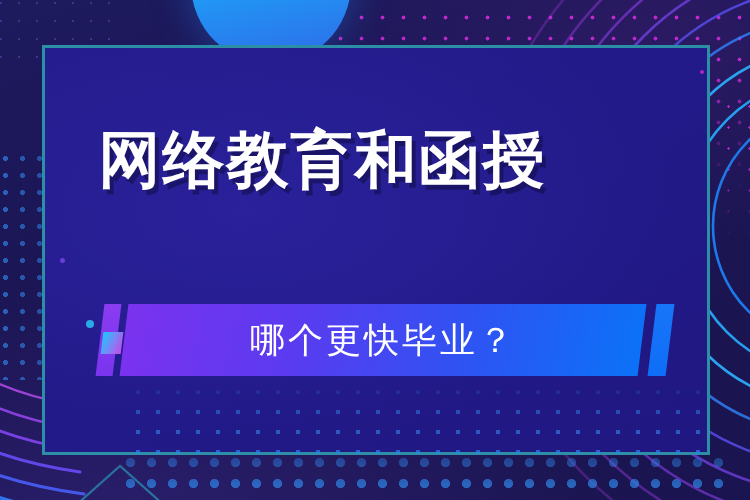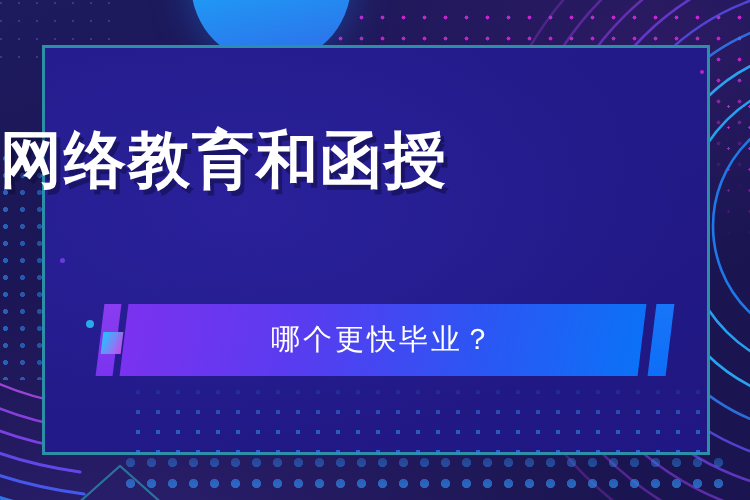--- a/index.html
+++ b/index.html
@@ -156,21 +156,21 @@
       radial-gradient(95% 80% at 30% 40%, #2a219b 0%, rgba(42,33,155,0) 70%),
       linear-gradient(150deg, #241c8c 0%, #221a88 50%, #201782 100%);
   }
 
   
   .title-wrap {
     position: absolute;
     left: 0;
     top: 124px;
     width: 645px;
-    text-align: left;
+    text-align: center;
     pointer-events: none;
   }
   .title-line {
     color: #ffffff;
     font-weight: 700;
     font-size: 62px;
     line-height: 72px;
     letter-spacing: 2px;
     text-shadow: 4px 5px 0 rgba(12,8,52,.45);
     white-space: nowrap;
@@ -214,21 +214,21 @@
     transform: skewX(-7deg);
   }
   .banner-text {
     position: absolute;
     left: 28px; top: 2px;
     width: 518px; height: 72px;
     display: flex;
     align-items: center;
     justify-content: center;
     color: #ffffff;
-    font-size: 29px;
+    font-size: 35px;
     font-weight: 400;
     letter-spacing: 3px;
     white-space: nowrap;
   }
 
   
   .spot {
     position: absolute;
     border-radius: 50%;
   }

